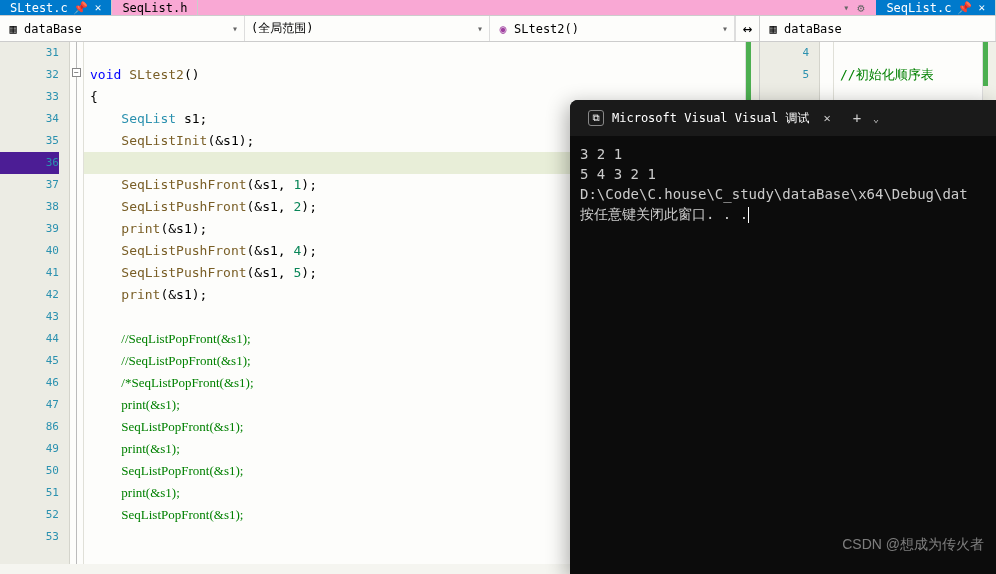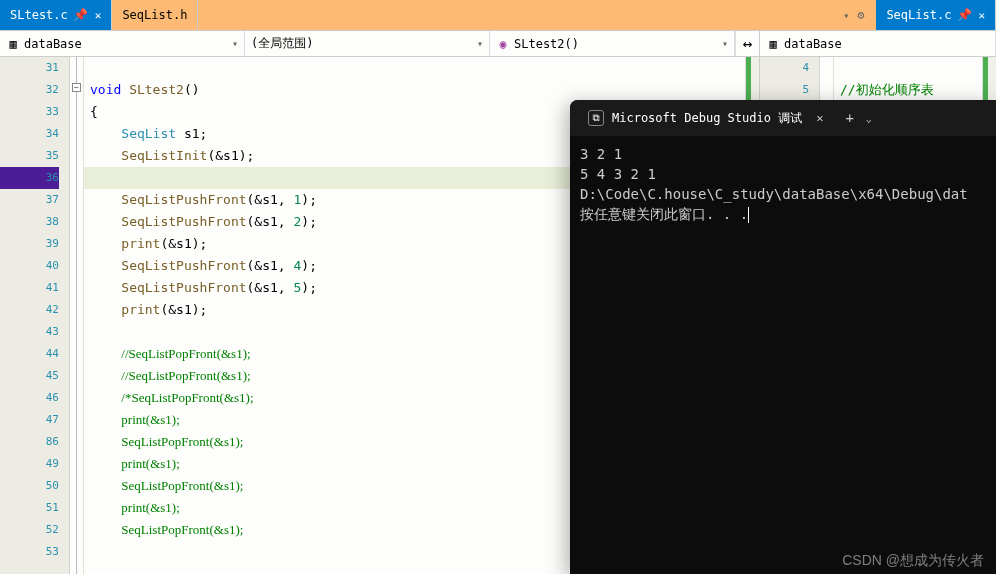--- a/index.html
+++ b/index.html
@@ -1,18 +1,18 @@
 <!DOCTYPE html>
 <html><head>
   <meta charset="utf-8">
   <style>
     * { margin: 0; padding: 0; box-sizing: border-box; font-family: Consolas, monospace; }
     body { width: 996px; height: 574px; background: #f5f5f0; overflow: hidden; position: relative; }
     
-    .tabs-row { display: flex; height: 31px; background: #fdba74; border-bottom: 1px solid #ccc; justify-content: space-between; }
+    .tabs-row { display: flex; height: 16px; background: #f9a8d4; border-bottom: 1px solid #ccc; justify-content: space-between; }
     .tab { padding: 4px 10px; display: flex; align-items: center; gap: 6px; font-size: 12px; font-family: 'Segoe UI', sans-serif; border-right: 1px solid #ccc; cursor: pointer; }
     .tab.active { background: #007acc; color: #fff; }
     .tab-close { font-size: 11px; }
     .tab-settings { margin-left: auto; display: flex; align-items: center; gap: 8px; padding: 0 8px; }
     .pin-icon, .gear-icon { font-size: 12px; color: #666; }
     
     .main-area { display: flex; height: calc(100% - 26px); }
     .left-editor { width: 760px; display: flex; flex-direction: column; border-right: 1px solid #ccc; }
     .right-editor { flex: 1; display: flex; flex-direction: column; }
     
@@ -51,21 +51,21 @@
     .term-titlebar { height: 36px; display: flex; align-items: center; background: #1a1a1a; border-radius: 8px 0 0 0; padding: 0 8px; }
     .term-tab { display: flex; align-items: center; gap: 8px; padding: 6px 10px; font-size: 12px; font-family: 'Segoe UI', sans-serif; color: #fff; }
     .term-icon { width: 16px; height: 16px; border: 1px solid #888; border-radius: 3px; display: inline-flex; align-items: center; justify-content: center; font-size: 10px; }
     .term-close { margin-left: 6px; color: #ccc; cursor: pointer; }
     .term-add { margin-left: 12px; color: #ccc; font-size: 14px; cursor: pointer; }
     .term-chev { margin-left: 12px; color: #ccc; font-size: 10px; cursor: pointer; }
     .term-body { flex: 1; padding: 8px 10px; font-size: 14px; line-height: 20px; }
     .term-line { white-space: pre; }
     .cursor { display: inline-block; width: 1px; height: 16px; background: #fff; vertical-align: middle; }
     
-    .watermark { position: absolute; right: 12px; bottom: 4px; color: rgba(200,200,200,0.6); font-size: 14px; font-family: 'Segoe UI', sans-serif; z-index: 100; }
+    .watermark { position: absolute; right: 12px; bottom: 20px; color: rgba(200,200,200,0.6); font-size: 14px; font-family: 'Segoe UI', sans-serif; z-index: 100; }
   </style>
 </head>
 <body>
 
 <div class="tabs-row">
   <div class="tab active">
     <span>SLtest.c</span>
     <span>📌</span>
     <span class="tab-close">✕</span>
   </div>
@@ -185,21 +185,21 @@
         </div>
       </div>
     </div>
   </div>
 </div>
 
 <div class="terminal">
   <div class="term-titlebar">
     <div class="term-tab">
       <span class="term-icon">⧉</span>
-      <span>Microsoft Debug Studio 调试</span>
+      <span>Microsoft Visual Visual 调试</span>
       <span class="term-close">✕</span>
     </div>
     <span class="term-add">+</span>
     <span class="term-chev">⌄</span>
   </div>
   <div class="term-body" id="term-body">
       <div class="term-line">3 2 1</div>
       <div class="term-line">5 4 3 2 1</div>
       <div class="term-line"></div>
       <div class="term-line">D:\Code\C.house\C_study\dataBase\x64\Debug\dat</div>

